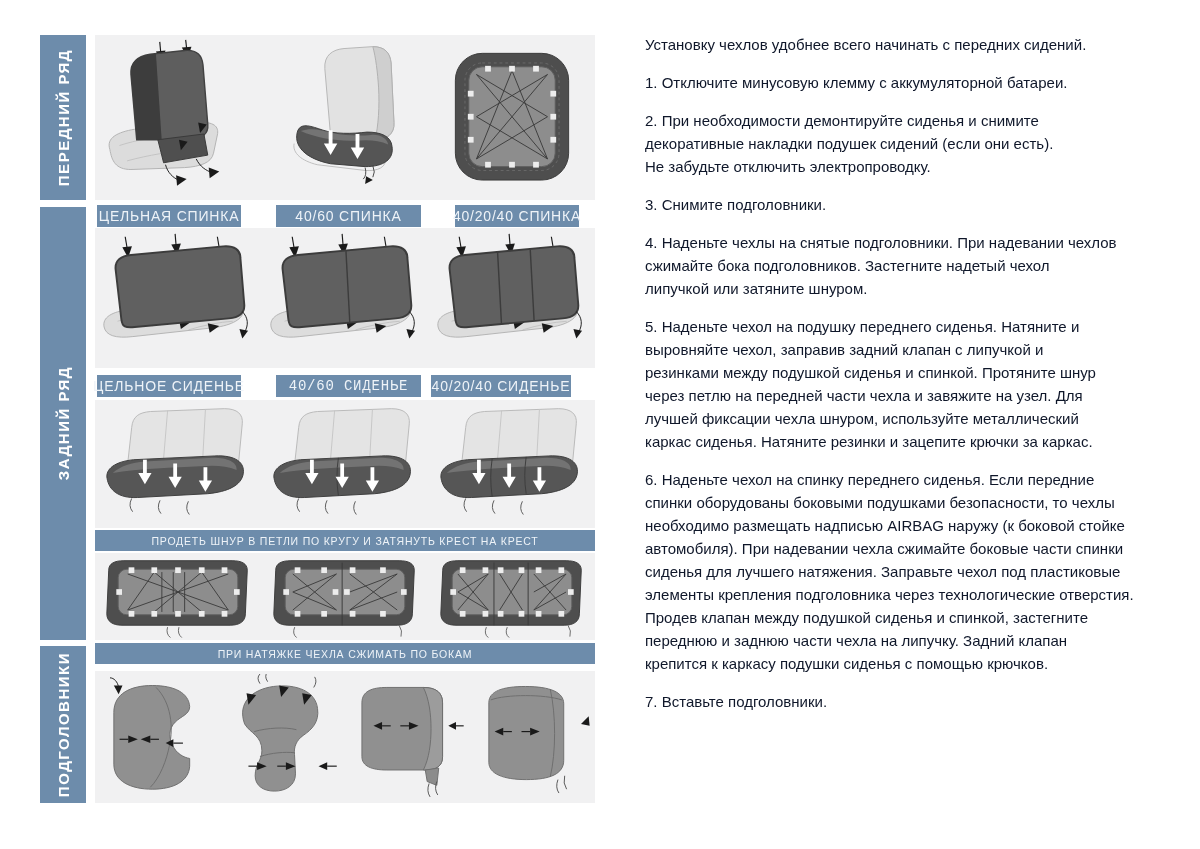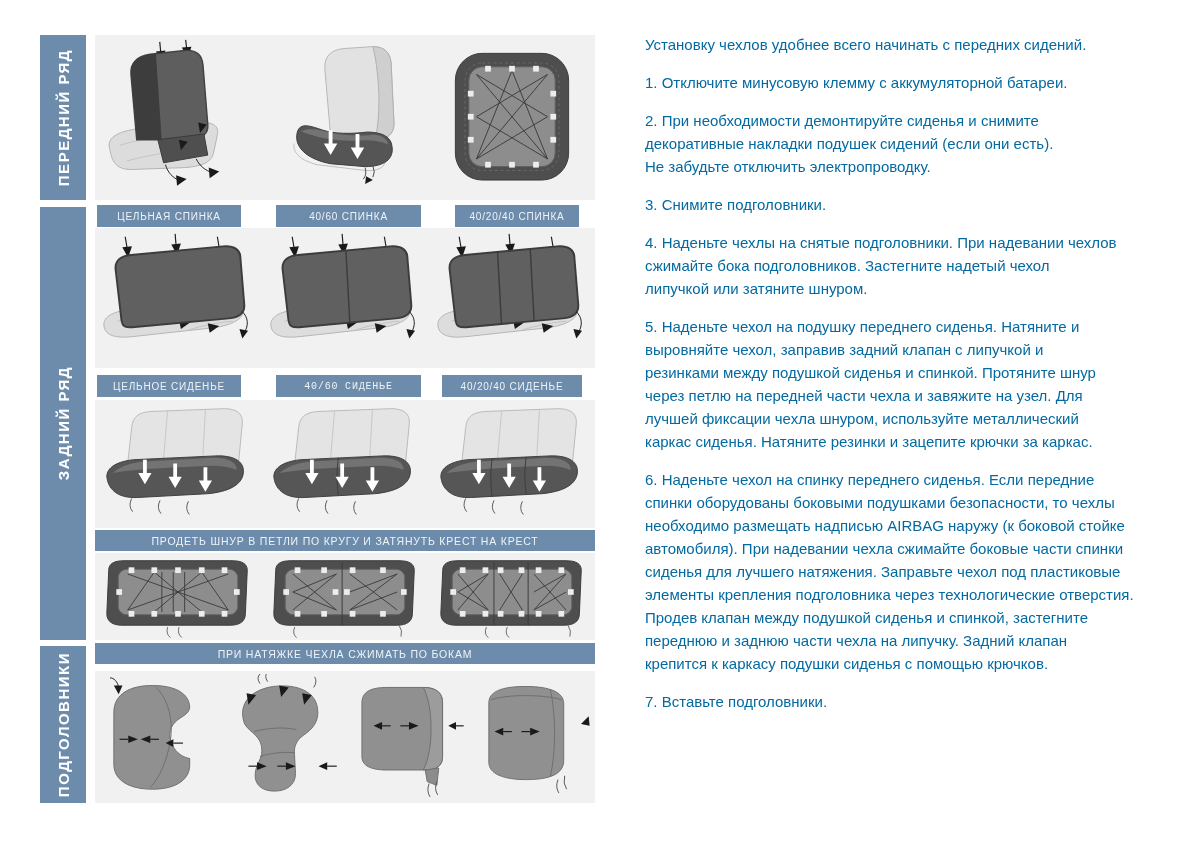--- a/index.html
+++ b/index.html
@@ -22,28 +22,28 @@
   .panel {
     position:absolute; left:95px; width:500px; background:#f1f1f2;
     display:flex; align-items:stretch; justify-content:space-between;
   }
   .panel .slot { flex:1 1 0; display:flex; align-items:center; justify-content:center; }
   .panel svg { width:96%; height:96%; }
   
   .chip, .banner {
     position:absolute; background:#6d8cab; color:#eef3f8;
     display:flex; align-items:center; justify-content:center;
-    font-size:10px; letter-spacing:0.8px; font-weight:500; white-space:nowrap;
+    font-size:14px; letter-spacing:0.8px; font-weight:500; white-space:nowrap;
   }
   .chip { height:22px; }
   .banner { left:95px; width:500px; height:21px; font-size:10.5px; }
   
   .instructions {
     position:absolute; left:645px; top:33px; width:525px;
-    color:#0369a1; font-size:15px; line-height:23px;
+    color:#0f172a; font-size:15px; line-height:23px;
   }
   .instructions p { white-space:pre-line; margin:0 0 15px 0; }
 </style>
 </head>
 <body>
 
 <div class="canvas">
 
   <div class="side-bar" style="top:35px;height:165px;">
     <span>ПЕРЕДНИЙ РЯД</span>
@@ -214,21 +214,21 @@
       </svg>
     </div>
   </div>
 
   <div class="chip" style="left:97px;top:375px;width:144px;">
       <span>ЦЕЛЬНОЕ СИДЕНЬЕ</span>
     </div>
   <div class="chip" style="left:276px;top:375px;width:145px;font-family:Liberation Mono, monospace;">
       <span>40/60 СИДЕНЬЕ</span>
     </div>
-  <div class="chip" style="left:442px;top:375px;width:140px;text-align:right;">
+  <div class="chip" style="left:431px;top:375px;width:140px;text-align:right;">
       <span>40/20/40 СИДЕНЬЕ</span>
     </div>
 
   <div class="panel" style="top:400px;height:128px;">
     <div class="slot">
       <svg viewBox="0 0 166 130">
         <path d="M28 80 L34 26 C35 14 42 10 54 9 L132 6 C146 6 152 12 151 22 L147 64 C146 76 138 80 126 81 Z" fill="#e4e4e4" stroke="#b8b8b8"></path>
         <path d="M72 8 L66 80 M112 7 L108 80" stroke="#c6c6c6" fill="none"></path>
         <path d="M8 80 C6 70 16 62 36 60 L122 56 C144 55 154 63 152 75 C150 87 136 94 114 96 L40 100 C20 101 10 92 8 80 Z" fill="#565656" stroke="#3c3c3c"></path>
         <path d="M14 74 C22 67 34 63 48 62 L120 58 C136 58 146 63 145 71 C134 66 120 66 106 67 C80 68 40 70 14 74 Z" fill="#737373"></path>

